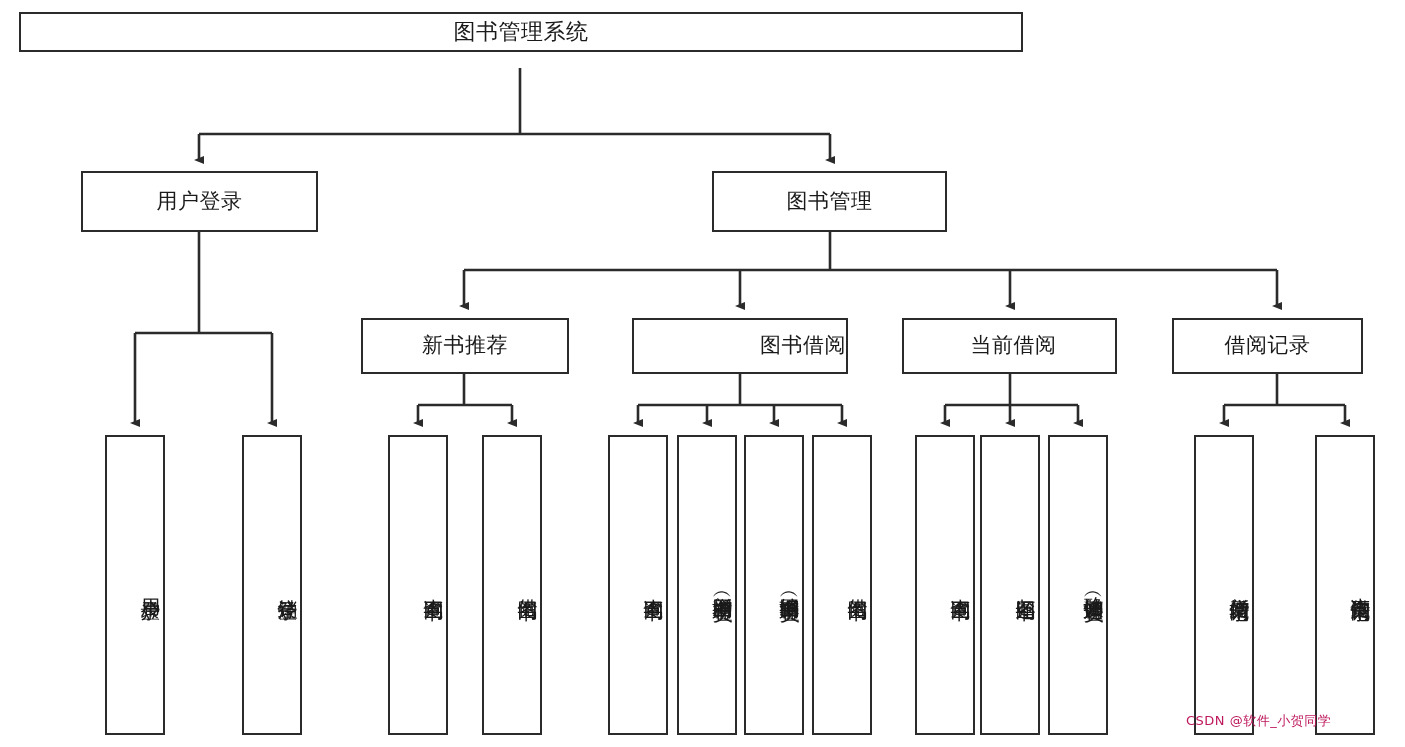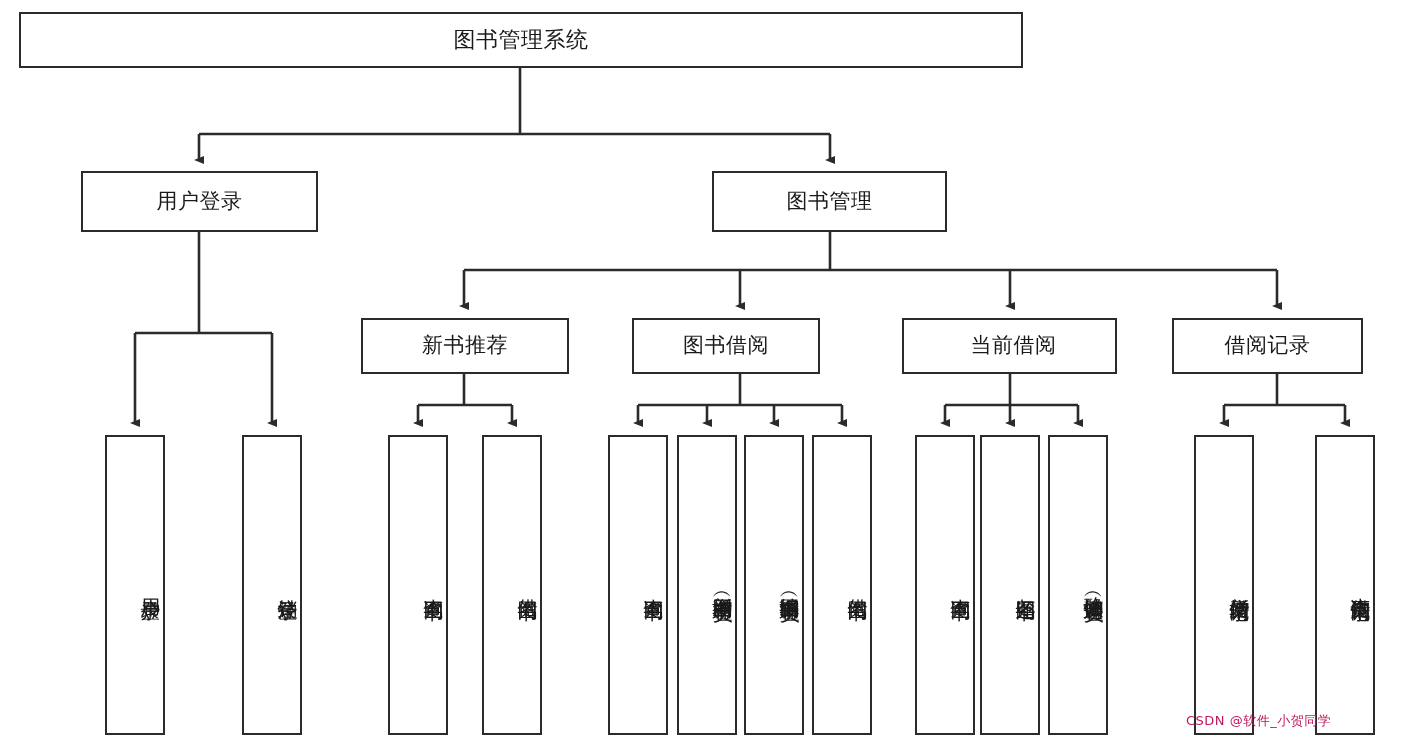--- a/index.html
+++ b/index.html
@@ -118,35 +118,35 @@
       <path d="M1010,405 L1010,423" marker-end="url(#arrow)"></path>
       <path d="M1078,405 L1078,423" marker-end="url(#arrow)"></path>
 
       <path d="M1277,374 L1277,405"></path>
       <path d="M1224,405 L1345,405"></path>
       <path d="M1224,405 L1224,423" marker-end="url(#arrow)"></path>
       <path d="M1345,405 L1345,423" marker-end="url(#arrow)"></path>
     </g>
   </svg>
 
-  <div class="node node-h node-root" style="left:19px; top:12px; width:1004px; height:56px;">
+  <div class="node node-h node-root" style="left:19px; top:12px; width:1004px; height:40px;">
     <span>图书管理系统</span>
   </div>
 
   <div class="node node-h" style="left:81px; top:171px; width:237px; height:61px;">
     <span>用户登录</span>
   </div>
   <div class="node node-h" style="left:712px; top:171px; width:235px; height:61px;">
     <span>图书管理</span>
   </div>
 
   <div class="node node-h" style="left:361px; top:318px; width:208px; height:56px;">
     <span>新书推荐</span>
   </div>
-  <div class="node node-h" style="left:632px; top:318px; width:188px; height:56px;">
+  <div class="node node-h" style="left:632px; top:318px; width:216px; height:56px;justify-content:flex-end;">
     <span>图书借阅</span>
   </div>
   <div class="node node-h" style="left:902px; top:318px; width:215px; height:56px;padding-left:8px;">
     <span>当前借阅</span>
   </div>
   <div class="node node-h" style="left:1172px; top:318px; width:191px; height:56px;">
     <span>借阅记录</span>
   </div>
 
   <div class="node node-v" style="left:105px; top:435px; width:60px; height:300px;">

